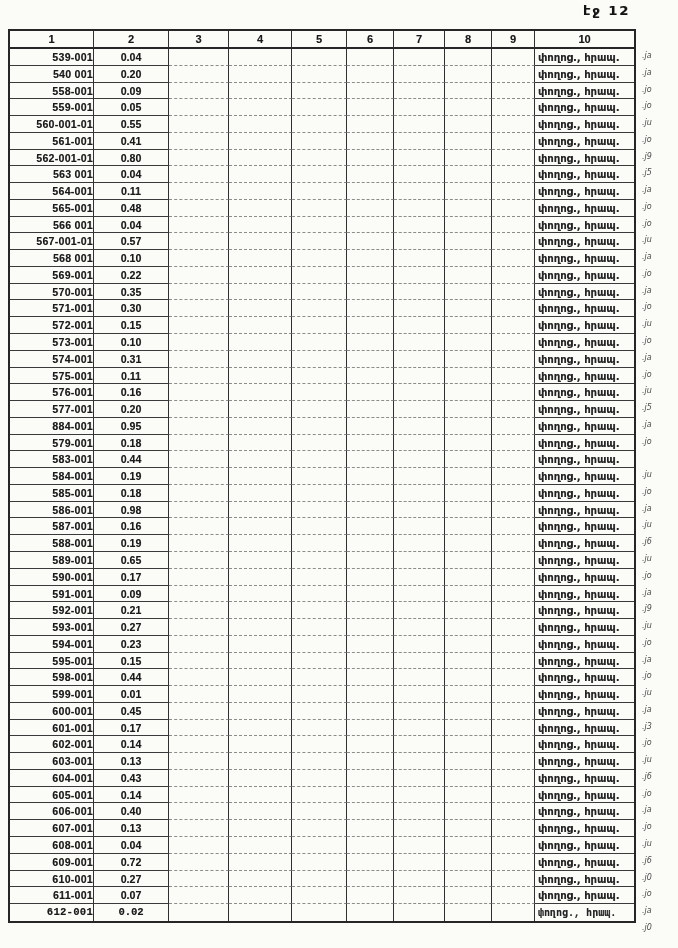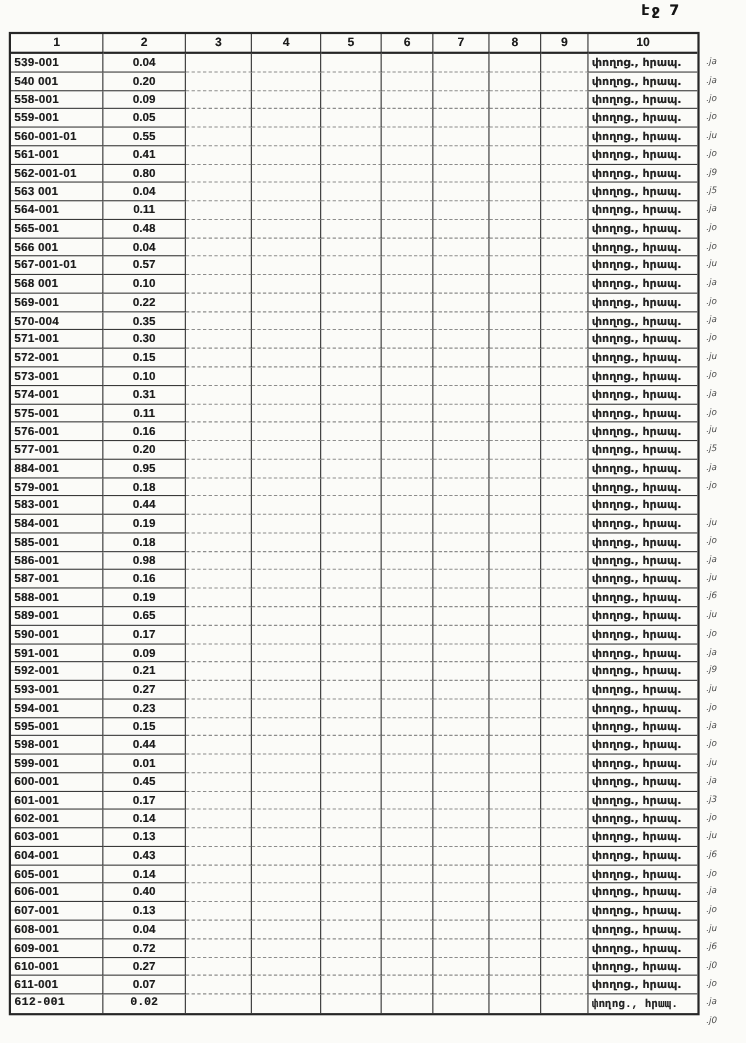--- a/index.html
+++ b/index.html
@@ -39,20 +39,21 @@
     padding-top:2px;
     text-shadow:0.3px 0 0 rgba(0,0,0,.35);
   }
   .hcell.last{border-right:none;}
   .w0{width:84px}.w1{width:75px}.w2{width:60px}.w3{width:63px}.w4{width:55px}
   .w5{width:47px}.w6{width:51px}.w7{width:47px}.w8{width:43px}.w9{width:99px}
   .code{
     font-size:10.5px;font-weight:700;color:#1b1b1b;
     padding:2px 0 0 3px;letter-spacing:.3px;
     text-shadow:0.3px 0 0 rgba(0,0,0,.4);
+    text-align:right;
   }
   .area{
     font-size:10.5px;font-weight:700;color:#1b1b1b;
     text-align:center;padding-top:2px;
     text-shadow:0.3px 0 0 rgba(0,0,0,.4);
   }
   .use{
     font-family:"DejaVu Sans", sans-serif;
     font-size:10px;font-weight:600;color:#232323;
     padding:3px 0 0 3px;
@@ -63,21 +64,21 @@
   }
   .mark{
     height:16.77px;font-family:"DejaVu Sans", sans-serif;
     font-size:8px;font-style:italic;color:#4c4c4c;
     padding-top:4px;box-sizing:border-box;
   }
 </style>
 </head>
 <body>
 
-<div class="page-label">էջ 7</div>
+<div class="page-label">էջ 12</div>
 
 <div class="table-wrap">
   <div class="trow header" id="header-row">
       <div class="hcell w0">1</div>
       <div class="hcell w1">2</div>
       <div class="hcell w2">3</div>
       <div class="hcell w3">4</div>
       <div class="hcell w4">5</div>
       <div class="hcell w5">6</div>
       <div class="hcell w6">7</div>
@@ -248,21 +249,21 @@
         <div class="cell w2 mid"></div>
         <div class="cell w3 mid"></div>
         <div class="cell w4 mid"></div>
         <div class="cell w5 mid"></div>
         <div class="cell w6 mid"></div>
         <div class="cell w7 mid"></div>
         <div class="cell w8 mid"></div>
         <div class="cell w9 last use">փողոց., հրապ.</div>
       </div>
       <div class="trow">
-        <div class="cell w0 code">570-004</div>
+        <div class="cell w0 code">570-001</div>
         <div class="cell w1 area">0.35</div>
         <div class="cell w2 mid"></div>
         <div class="cell w3 mid"></div>
         <div class="cell w4 mid"></div>
         <div class="cell w5 mid"></div>
         <div class="cell w6 mid"></div>
         <div class="cell w7 mid"></div>
         <div class="cell w8 mid"></div>
         <div class="cell w9 last use">փողոց., հրապ.</div>
       </div>

